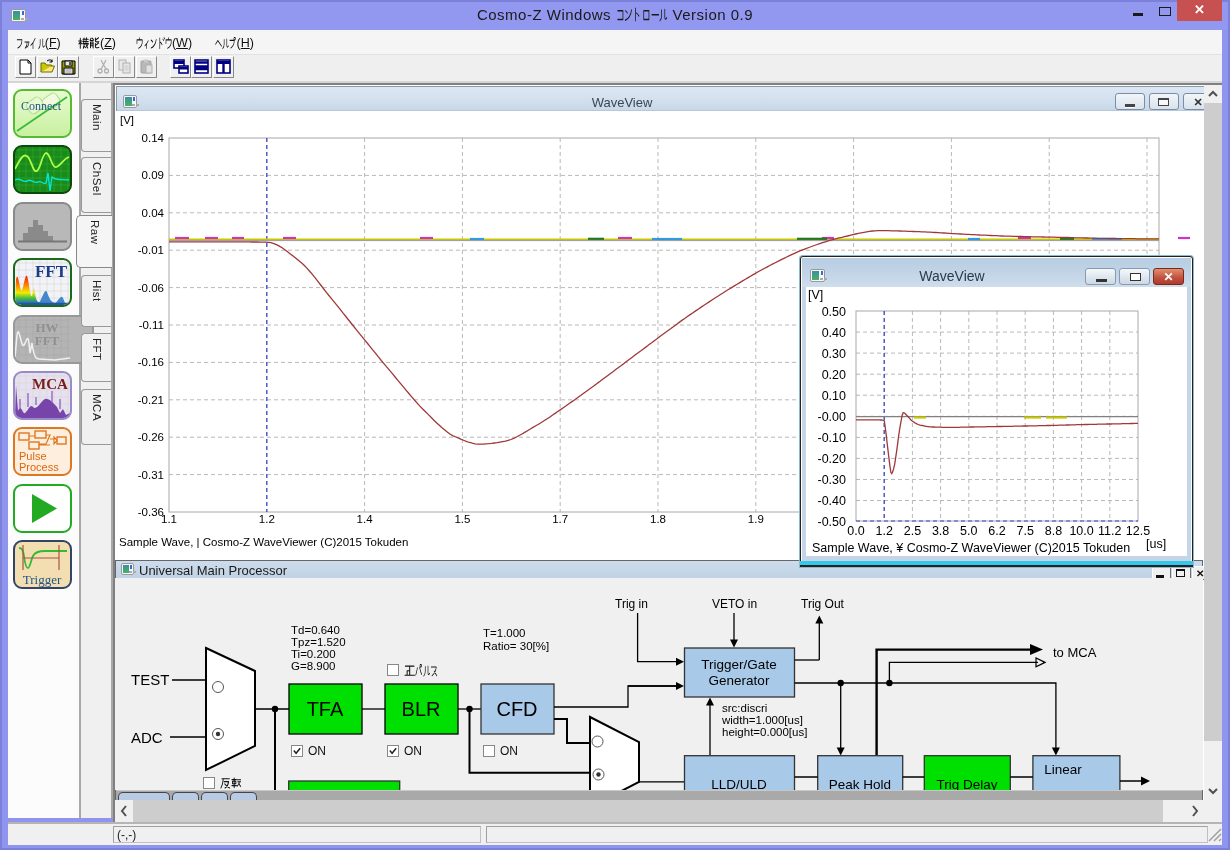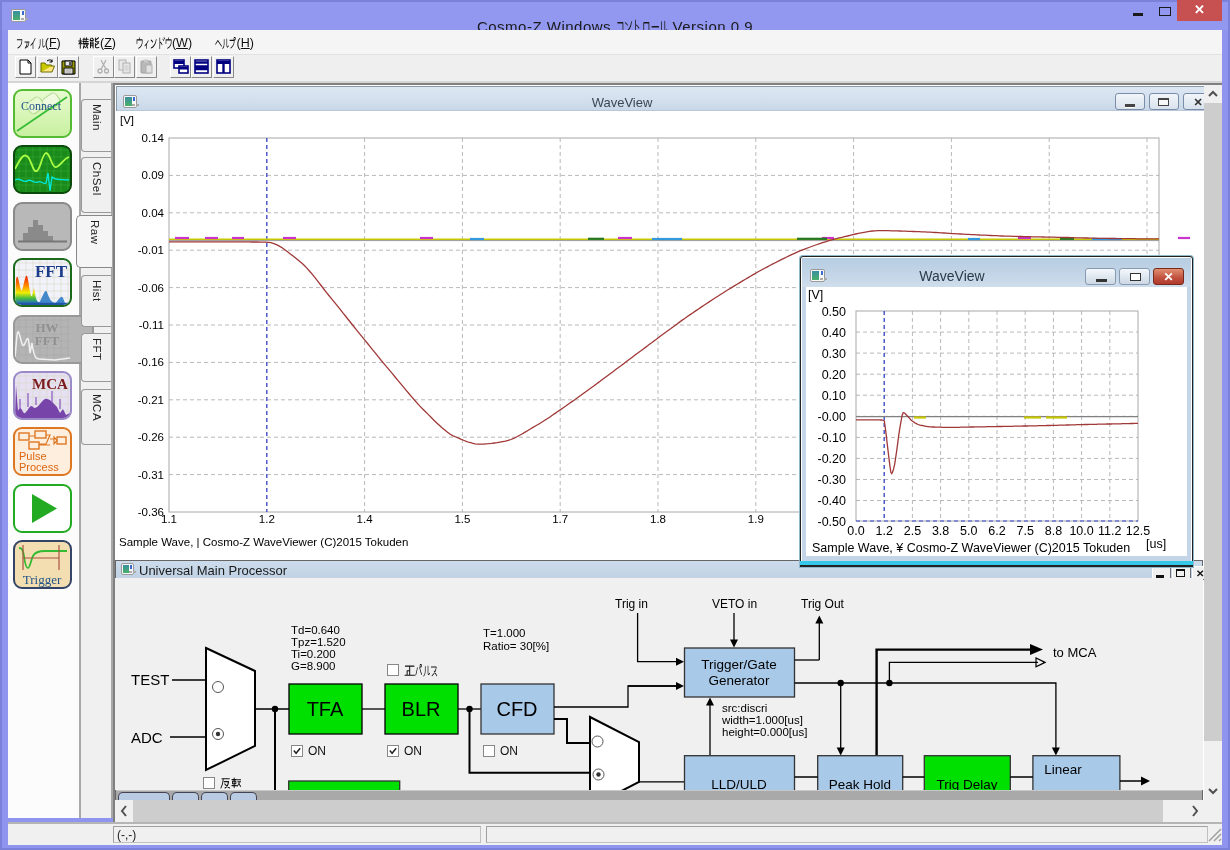--- a/index.html
+++ b/index.html
@@ -78,21 +78,21 @@
 <div class="abs" style="left:0;top:0;width:1230px;height:2px;background:#7b80d8"></div>
 <div class="abs" style="left:0;top:0;width:2px;height:850px;background:#7b80d8"></div>
 <div class="abs" style="left:1228px;top:0;width:2px;height:850px;background:#7b80d8"></div>
 <div class="abs" style="left:0;top:848px;width:1230px;height:2px;background:#7b80d8"></div>
 <div class="abs" style="left:11px;top:9px;width:15px;height:13px;background:#f8f8f8;border:1px solid #999;border-radius:2px;box-shadow:inset 0 0 1px #fff">
     <div class="abs" style="left:1px;top:1px;width:7px;height:9px;background:linear-gradient(#3a8fa0,#49b06a)"></div>
     <div class="abs" style="left:10px;top:1px;width:2px;height:4px;background:#3a6ad0"></div>
     <div class="abs" style="left:9px;top:8px;width:3px;height:2px;background:#aaa"></div>
     <div class="abs" style="left:13px;top:8px;width:3px;height:2px;background:#aaa"></div>
   </div>
-<div class="abs" style="left:0;top:18px;width:1230px;text-align:center;font-size:15px;letter-spacing:0.5px;color:#1a1a1a">Cosmo-Z Windows <svg viewBox="0 0 12 12" preserveAspectRatio="none" style="width:8.7px;height:15px;vertical-align:-2px">
+<div class="abs" style="left:0;top:6px;width:1230px;text-align:center;font-size:15px;letter-spacing:0.5px;color:#1a1a1a">Cosmo-Z Windows <svg viewBox="0 0 12 12" preserveAspectRatio="none" style="width:8.7px;height:15px;vertical-align:-2px">
       <use href="#kko"></use>
     </svg><svg viewBox="0 0 12 12" preserveAspectRatio="none" style="width:8.7px;height:15px;vertical-align:-2px">
       <use href="#knn"></use>
     </svg><svg viewBox="0 0 12 12" preserveAspectRatio="none" style="width:8.7px;height:15px;vertical-align:-2px">
       <use href="#kto"></use>
     </svg><svg viewBox="0 0 12 12" preserveAspectRatio="none" style="width:8.7px;height:15px;vertical-align:-2px">
       <use href="#kro"></use>
     </svg><svg viewBox="0 0 12 12" preserveAspectRatio="none" style="width:8.7px;height:15px;vertical-align:-2px">
       <use href="#kbar"></use>
     </svg><svg viewBox="0 0 12 12" preserveAspectRatio="none" style="width:8.7px;height:15px;vertical-align:-2px">

